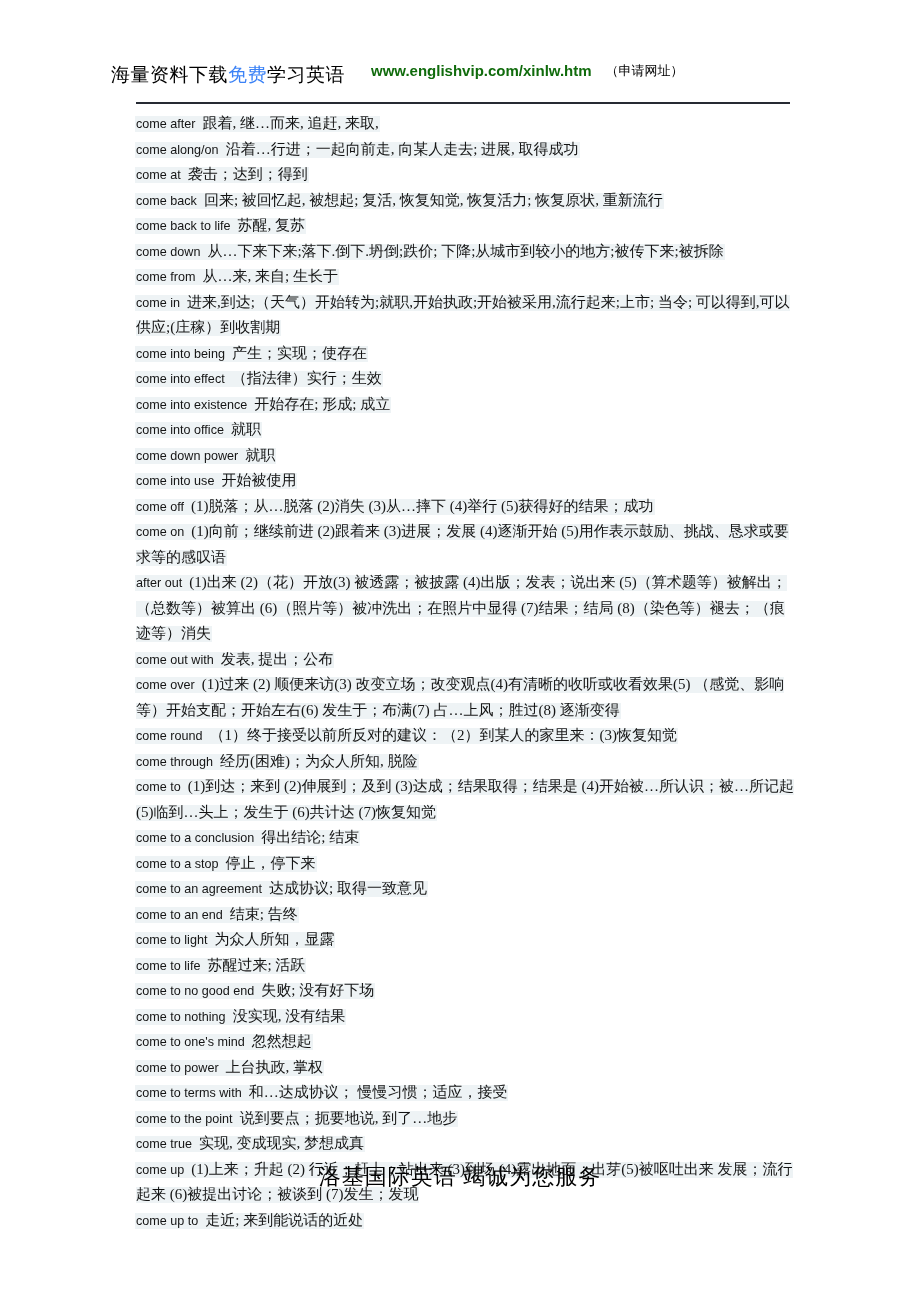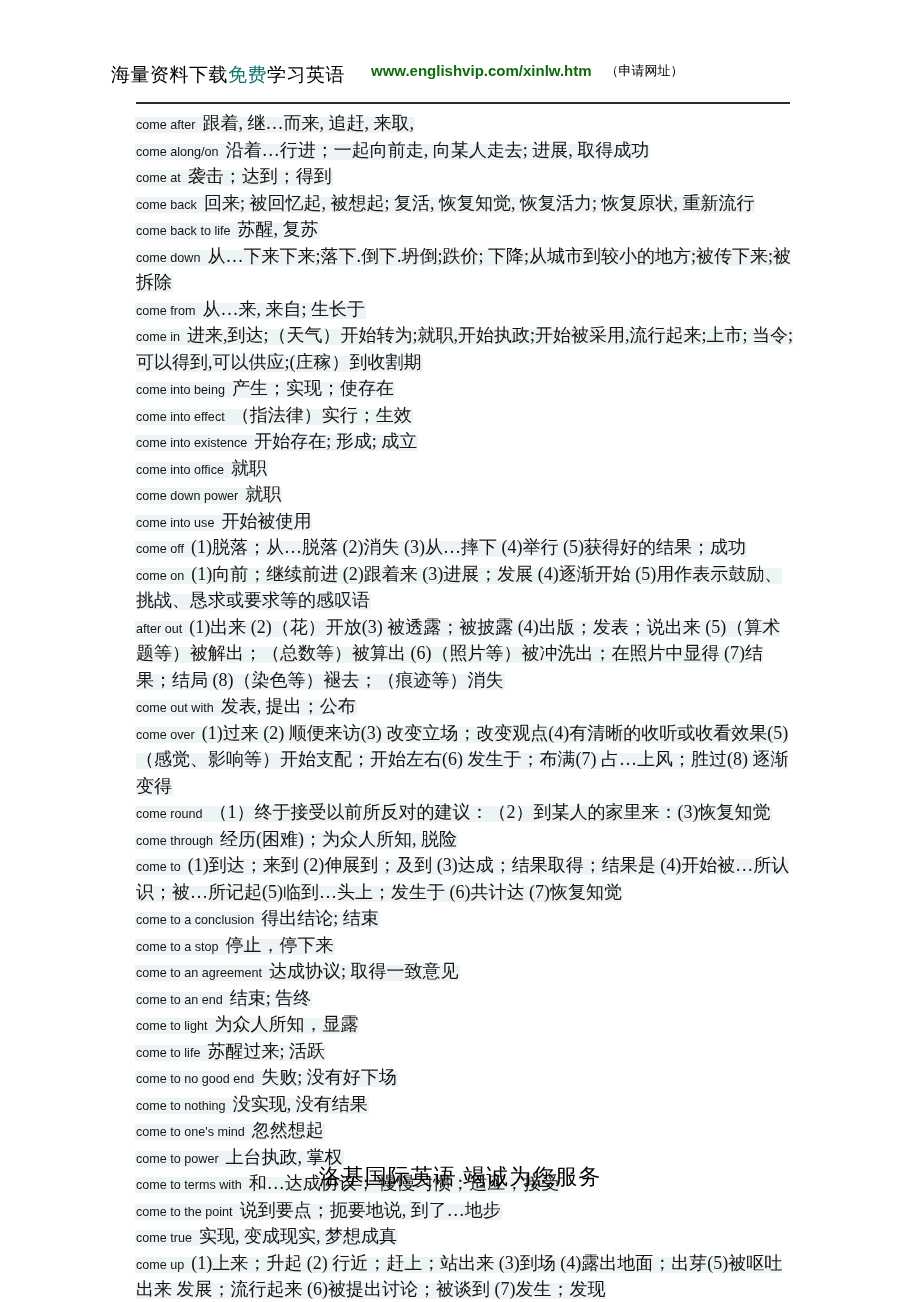--- a/index.html
+++ b/index.html
@@ -39,21 +39,21 @@
   }
   .header-cn {
     font-family: "Liberation Serif", "DejaVu Serif", serif;
     font-size: 19px;
     color: #000000;
     letter-spacing: 0.5px;
   }
   .header-cn-red {
     font-family: "Liberation Serif", "DejaVu Serif", serif;
     font-size: 19px;
-    color: #0f766e;
+    color: #3b82f6;
     letter-spacing: 0.5px;
   }
   .header-url {
     font-family: "Liberation Sans", sans-serif;
     font-size: 15px;
     font-weight: bold;
     color: #106b0c;
     margin-left: 26px;
   }
   .header-note {
@@ -91,21 +91,21 @@
   }
   .entry .hl {
     background: #eef3f5;
     box-shadow: 0 0 0 1px #eef3f5;
   }
   .entry .term {
     font-family: "Liberation Sans", sans-serif;
   }
   .entry .def {
     font-family: "Liberation Serif", "DejaVu Serif", serif;
-    font-size: 18px;
+    font-size: 15px;
     text-align: center;
   }
 
   
   .footer {
     position: absolute;
     left: 0;
     top: 1162px;
     width: 920px;
     text-align: center;

